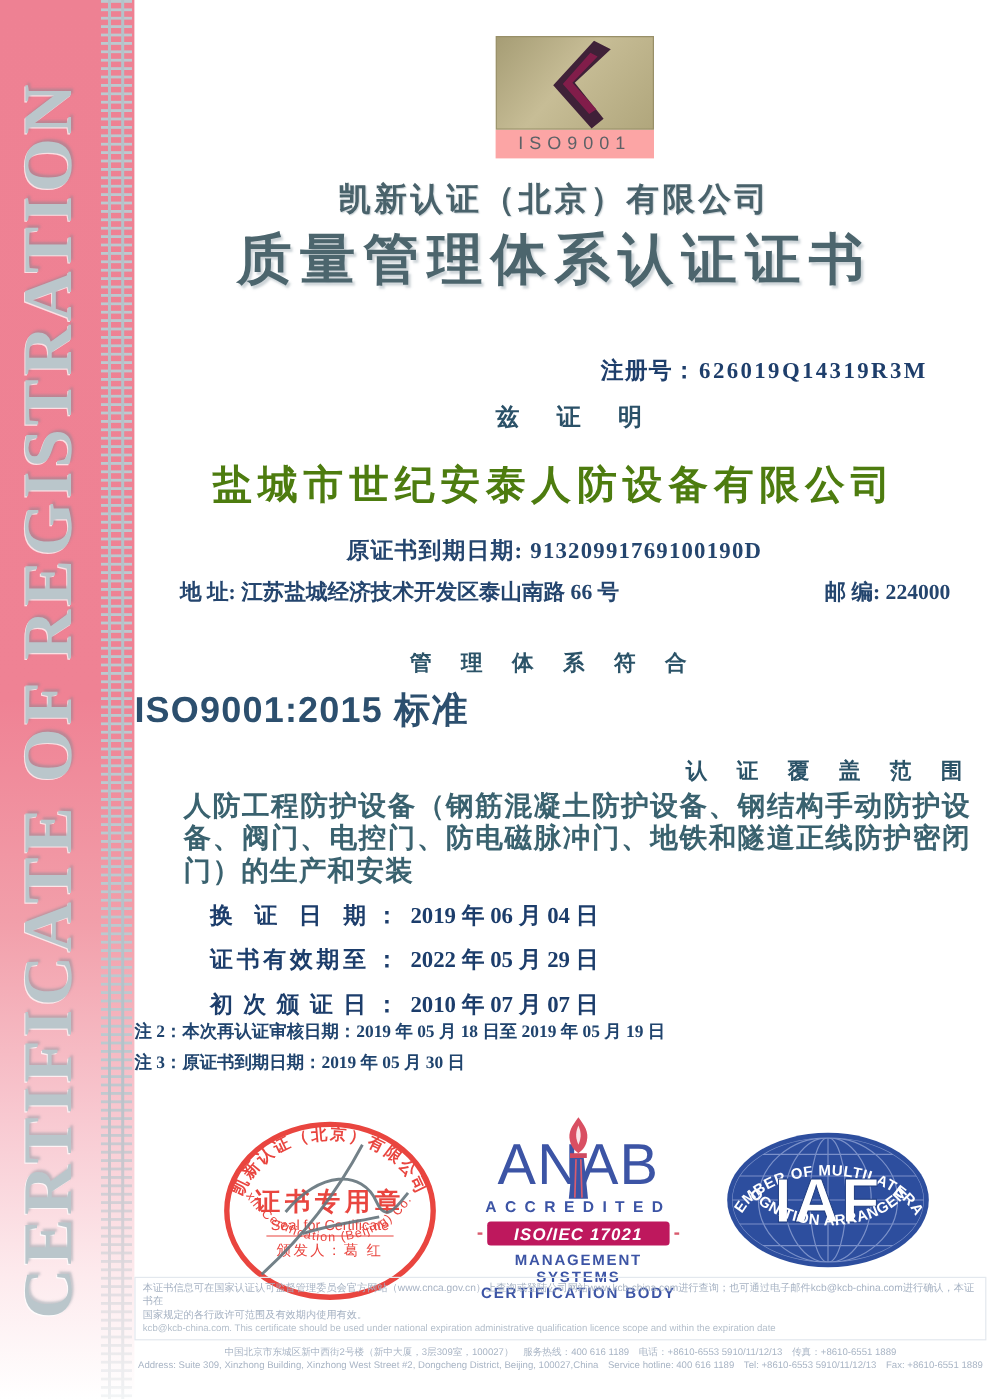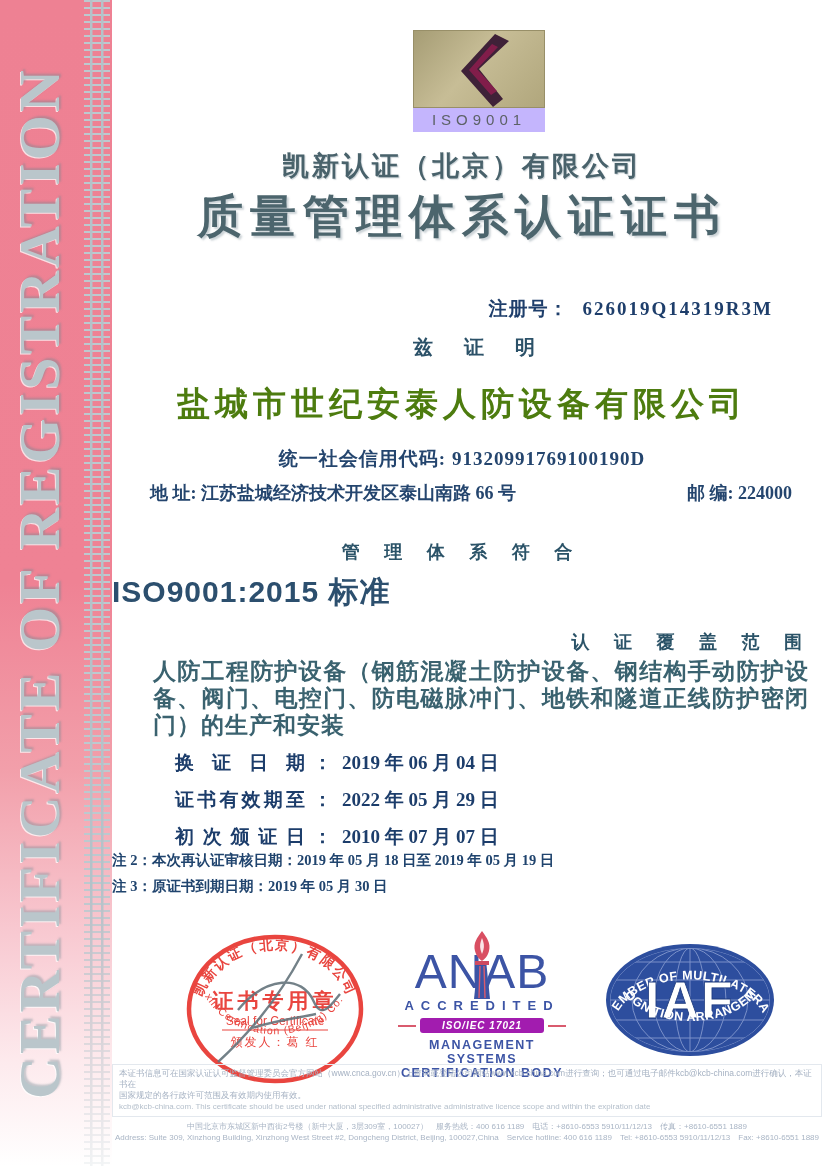--- a/index.html
+++ b/index.html
@@ -23,34 +23,34 @@
     background-size:2.5px 100%,2.5px 100%,100% 7px;
     background-position:6px 0,17px 0,0 0;
     background-repeat:no-repeat,no-repeat,repeat-y;
     -webkit-mask-image:linear-gradient(to bottom,#000 76%,rgba(0,0,0,.45) 90%,rgba(0,0,0,.18) 100%);
     mask-image:linear-gradient(to bottom,#000 76%,rgba(0,0,0,.45) 90%,rgba(0,0,0,.18) 100%);}
 
   
   .isoLogo{left:413px;top:30px;width:132px;}
   .isoGold{height:78px;background:linear-gradient(130deg,#a59c74 0%,#c7bd96 45%,#b0a67c 100%);
     box-shadow:inset 0 0 0 1px #988f68;position:relative;}
-  .isoStrip{height:24px;background:#c4b5fd;color:#5c6166;text-align:center;
+  .isoStrip{height:24px;background:#fca5a5;color:#5c6166;text-align:center;
     font-family:"Liberation Sans",sans-serif;font-size:15px;letter-spacing:5px;line-height:24px;}
 
   
   .issuer{left:112px;top:148px;width:700px;text-align:center;
     font-size:27px;font-weight:bold;letter-spacing:3px;color:#49626b;
     text-shadow:1px 1px 1px rgba(120,140,150,.4);}
   .certTitle{left:112px;top:186px;width:700px;text-align:center;
     font-size:46px;font-weight:bold;letter-spacing:7px;color:#4c656d;
     text-shadow:2px 2px 2px rgba(110,130,140,.35);}
 
   
   .regRow{right:52px;top:296px;font-size:19px;font-weight:bold;color:#1e3e6b;letter-spacing:1px;}
-  .regRow .num{margin-left:14px;letter-spacing:2px;}
+  .regRow .num{margin-left:2px;letter-spacing:2px;}
   .certify{left:413px;top:334px;font-size:20px;font-weight:bold;letter-spacing:13px;color:#2b5168;}
 
   
   .holderName{left:112px;top:382px;width:700px;text-align:center;
     font-family:"Liberation Sans",sans-serif;font-weight:bold;
     font-size:33px;letter-spacing:5px;color:#4d7c0f;}
   .creditRow{left:112px;top:446px;width:700px;text-align:center;
     font-size:19px;font-weight:bold;color:#24456e;letter-spacing:1px;}
   .addrRow{left:150px;top:481px;width:642px;font-size:18px;font-weight:bold;color:#24456e;}
   .addrRow .zip{position:absolute;right:0;top:0;}
@@ -81,21 +81,21 @@
   
   .sealBox{left:182px;top:932px;width:185px;height:155px;}
   .anab{left:398px;top:930px;width:168px;text-align:center;
     font-family:"Liberation Sans",sans-serif;color:#3c54a5;}
   .torch{position:absolute;left:50%;top:0;transform:translateX(-50%);z-index:2;}
   .anabName{position:relative;margin-top:20px;font-size:48px;font-weight:normal;
     letter-spacing:1px;line-height:44px;}
   .anabAcc{margin-top:4px;font-size:13px;font-weight:bold;letter-spacing:7px;}
   .anabBand{display:flex;align-items:center;gap:4px;margin-top:5px;}
   .anabBand .ln{flex:1;height:2px;background:#d95b6e;}
-  .anabBand .tag{background:#a21caf;color:#fff;font-size:10px;font-weight:bold;
+  .anabBand .tag{background:#be185d;color:#fff;font-size:14px;font-weight:bold;
     font-style:italic;letter-spacing:1px;padding:2px 22px;border-radius:3px;white-space:nowrap;}
   .anabT1{margin-top:5px;font-size:12.5px;font-weight:bold;letter-spacing:1.5px;}
   .anabT2{font-size:12.5px;font-weight:bold;letter-spacing:1.5px;}
   .iafBox{left:604px;top:942px;width:172px;height:116px;}
 
   
   .fineprint{left:112px;top:1064px;width:710px;font-family:"Liberation Sans",sans-serif;}
   .fpBox{border:1px solid #e3e8ee;padding:3px 6px 4px 6px;}
   .fpCn{font-size:8.5px;line-height:11px;color:#a6b2c3;}
   .fpEn{font-size:8px;line-height:11px;color:#b4bfcb;}
@@ -124,21 +124,21 @@
   <div class="abs certTitle">质量管理体系认证证书</div>
 
   <div class="abs regRow">
     <span>注册号：</span><span class="num">626019Q14319R3M</span>
   </div>
 
   <div class="abs certify">兹 证 明</div>
 
   <div class="abs holderName">盐城市世纪安泰人防设备有限公司</div>
   <div class="abs creditRow">
-    <span>统一社会信用代码:</span>
+    <span>原证书到期日期:</span>
     <span>91320991769100190D</span>
   </div>
   <div class="abs addrRow">
     <span>地 址:</span>
     <span>江苏盐城经济技术开发区泰山南路 66 号</span>
     <span class="zip">
       <span>邮 编:</span>
       <span>224000</span>
     </span>
   </div>
@@ -239,19 +239,19 @@
       <text font-family="Liberation Sans, sans-serif" font-size="12.5" font-weight="bold" fill="#ffffff" letter-spacing="0.5">
         <textPath href="#iafBot" startOffset="50%" text-anchor="middle">RECOGNITION ARRANGEMENT</textPath>
       </text>
     </svg>
   </div>
 
   <div class="abs fineprint">
     <div class="fpBox">
       <div class="fpCn">本证书信息可在国家认证认可监督管理委员会官方网站（www.cnca.gov.cn）上查询或登陆公司网站www.kcb-china.com进行查询；也可通过电子邮件kcb@kcb-china.com进行确认，本证书在</div>
       <div class="fpCn">国家规定的各行政许可范围及有效期内使用有效。</div>
-      <div class="fpEn">kcb@kcb-china.com. This certificate should be used under national specified administrative administrative licence scope and within the expiration date</div>
+      <div class="fpEn">kcb@kcb-china.com. This certificate should be used under national expiration administrative qualification licence scope and within the expiration date</div>
     </div>
     <div class="fpAddr">中国北京市东城区新中西街2号楼（新中大厦，3层309室，100027）　服务热线：400 616 1189　电话：+8610-6553 5910/11/12/13　传真：+8610-6551 1889</div>
     <div class="fpAddr" style="margin-top:0;">Address: Suite 309, Xinzhong Building, Xinzhong West Street #2, Dongcheng District, Beijing, 100027,China　Service hotline: 400 616 1189　Tel: +8610-6553 5910/11/12/13　Fax: +8610-6551 1889</div>
   </div>
 
 </div>
 
 </body></html>

